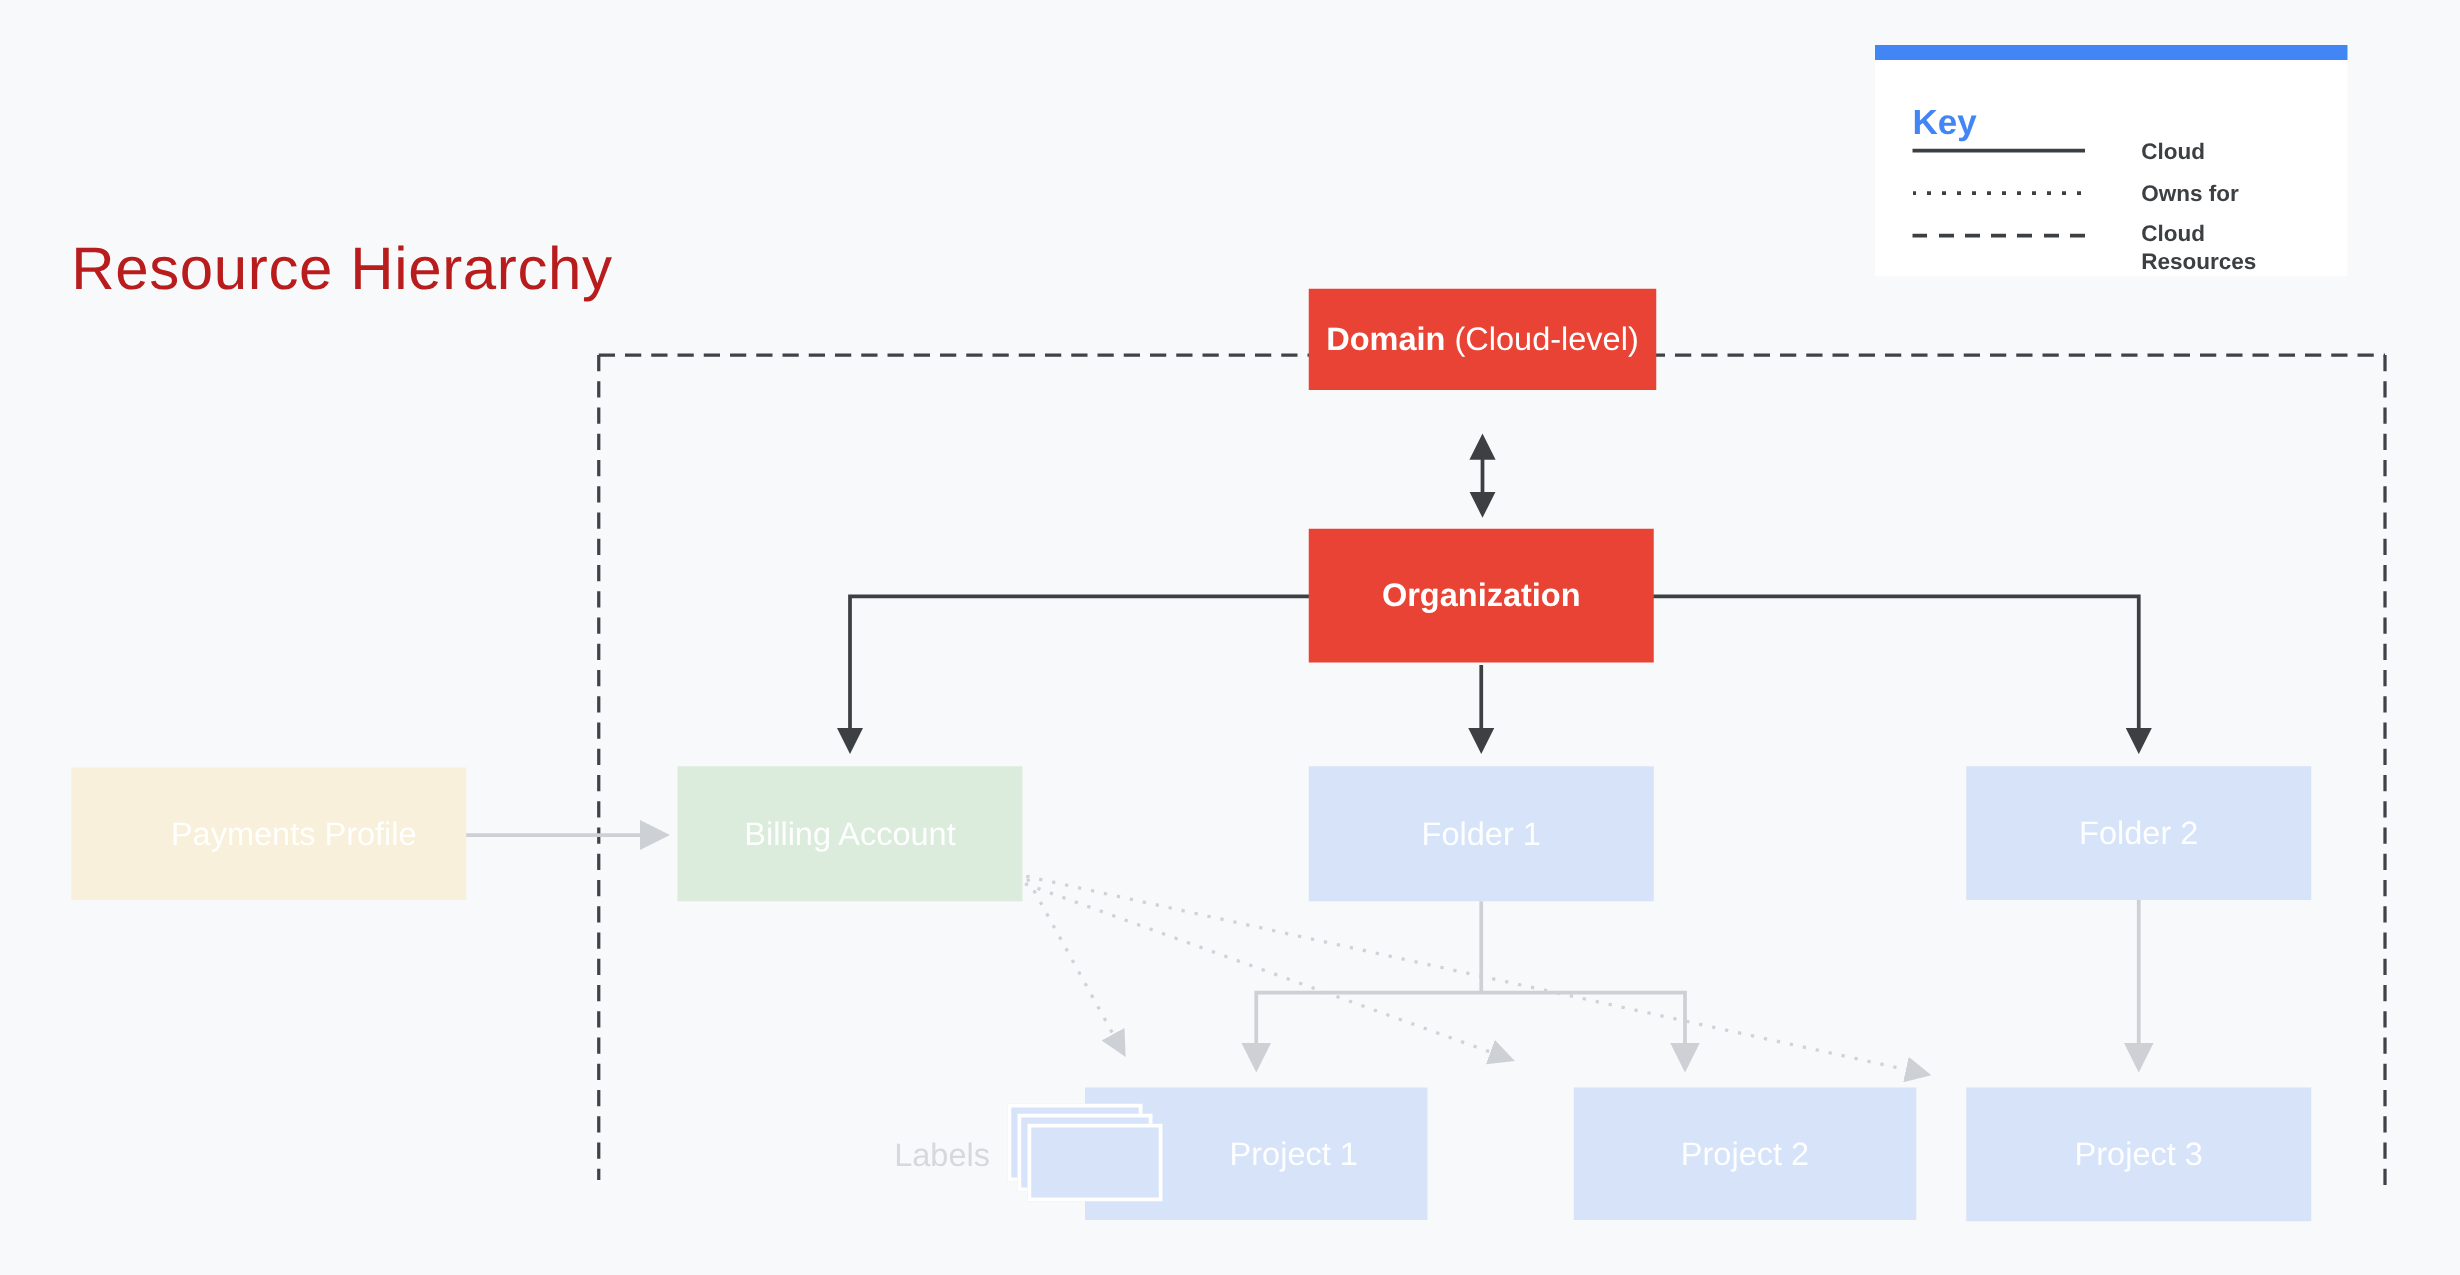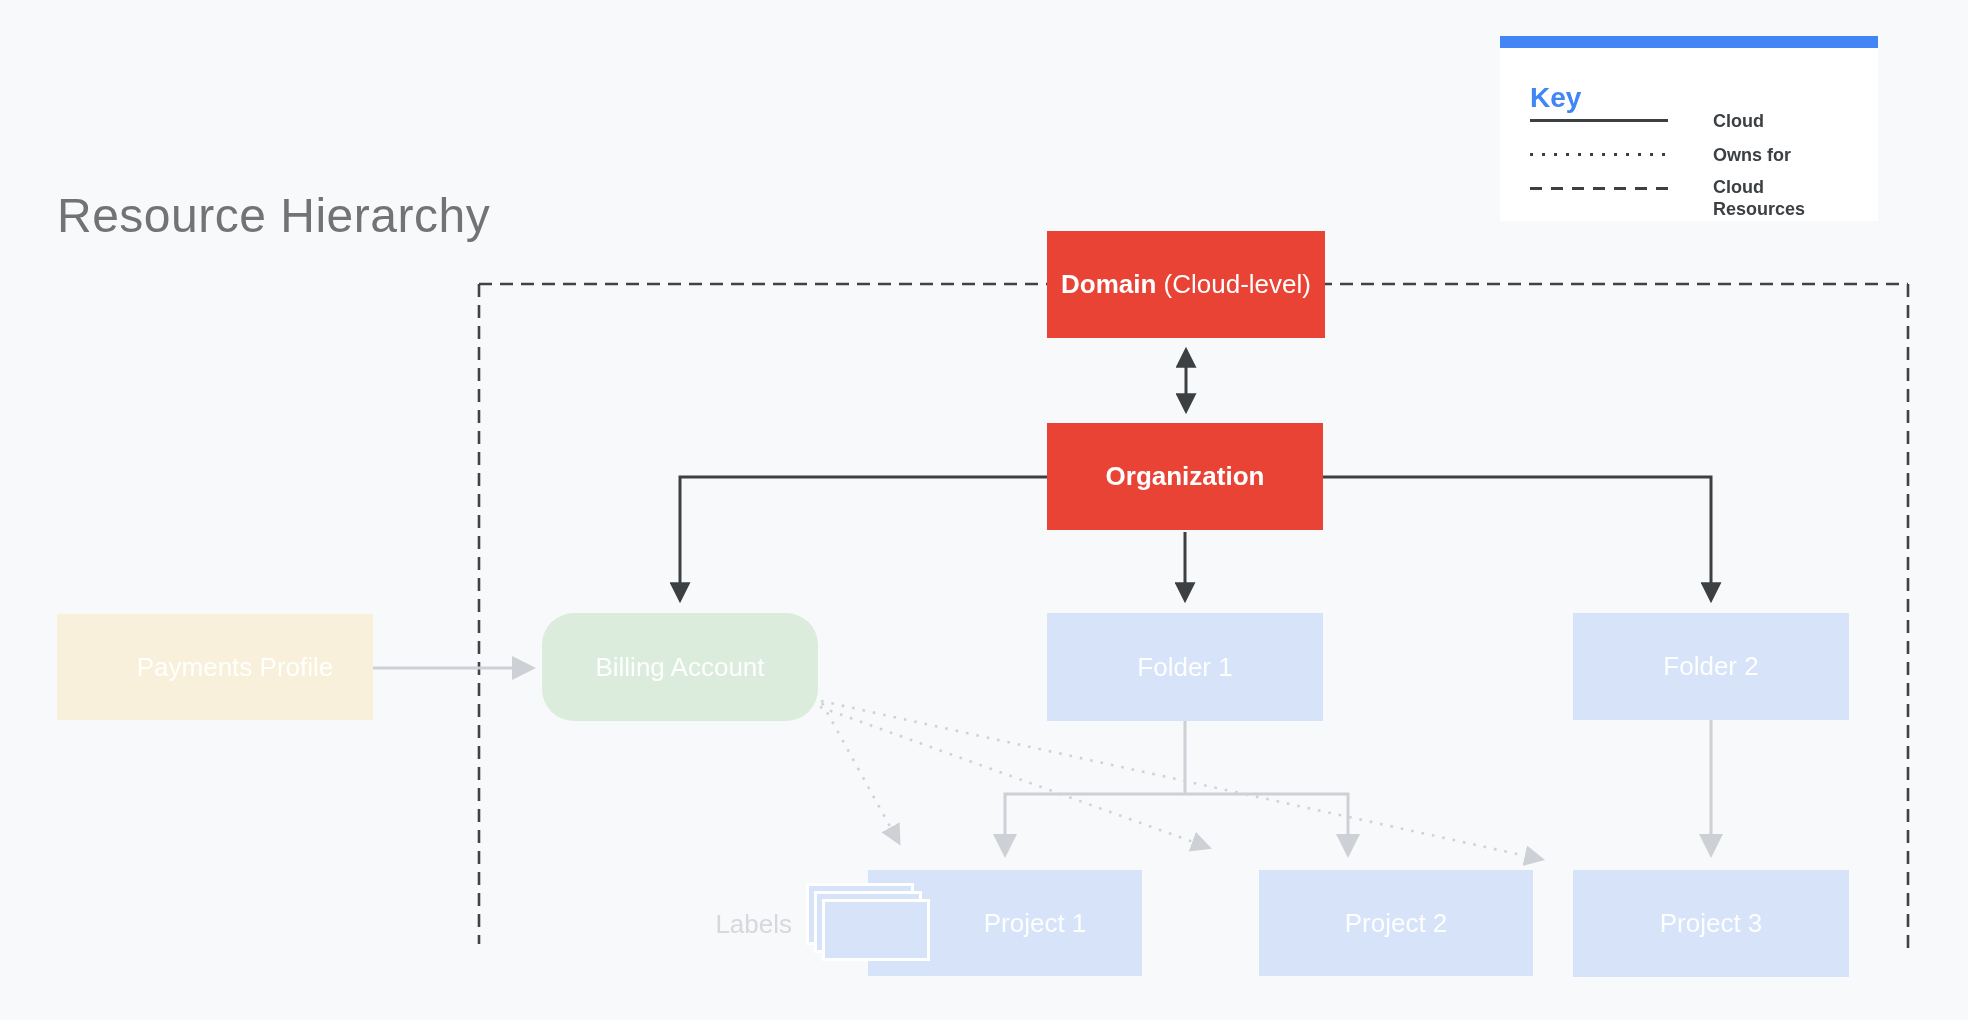--- a/index.html
+++ b/index.html
@@ -4,21 +4,21 @@
 <style>
   html,body{margin:0;padding:0;background:#e9eaec;}
   #canvas{
     position:relative;width:1968px;height:1020px;overflow:hidden;
     background:#F8F9FA;
     font-family:"Liberation Sans", sans-serif;
   }
   
   .page-title{
     position:absolute;left:57px;top:188px;
-    font-size:48px;font-weight:400;color:#737373;letter-spacing:.5px;
+    font-size:48px;font-weight:400;color:#b91c1c;letter-spacing:.5px;
   }
   
   #connectors{position:absolute;left:0;top:0;z-index:1;}
   
   .node{
     position:absolute;z-index:2;display:flex;align-items:center;justify-content:center;
     font-size:26px;text-align:center;color:rgba(255,255,255,.95);
   }
   .node.red{background:#E94335;color:#ffffff;}
   .node.red .bold{font-weight:700;}
@@ -94,35 +94,35 @@
 
     <g stroke="#CFD2D6" stroke-width="2.6" fill="none" stroke-dasharray="2.6 8">
       <path d="M822,703 L898,841" marker-end="url(#arrowGray)"></path>
       <path d="M820,707 L1207,847" marker-end="url(#arrowGray)"></path>
       <path d="M821,701 L1540,859" marker-end="url(#arrowGray)"></path>
     </g>
   </svg>
 
   <div class="page-title">Resource Hierarchy</div>
 
-  <div class="node red" style="left:1047px;top:231px;width:278px;height:107px;justify-content:center;">
+  <div class="node red" style="left:1047px;top:231px;width:278px;height:81px;justify-content:center;">
     <span>
       <span class="bold">Domain</span><span class="regular"> (Cloud-level)</span>
     </span>
   </div>
 
   <div class="node red" style="left:1047px;top:423px;width:276px;height:107px;font-weight:700;">
     <span>Organization</span>
   </div>
 
   <div class="node cream" style="left:57px;top:614px;width:276px;height:106px;">
     <span>Payments Profile</span>
   </div>
 
-  <div class="node green" style="left:542px;top:613px;width:276px;height:108px;border-radius:32px;">
+  <div class="node green" style="left:542px;top:613px;width:276px;height:108px;">
     <span>Billing Account</span>
   </div>
 
   <div class="node blue" style="left:1047px;top:613px;width:276px;height:108px;">
     <span>Folder 1</span>
   </div>
 
   <div class="node blue" style="left:1573px;top:613px;width:276px;height:107px;">
     <span>Folder 2</span>
   </div>

